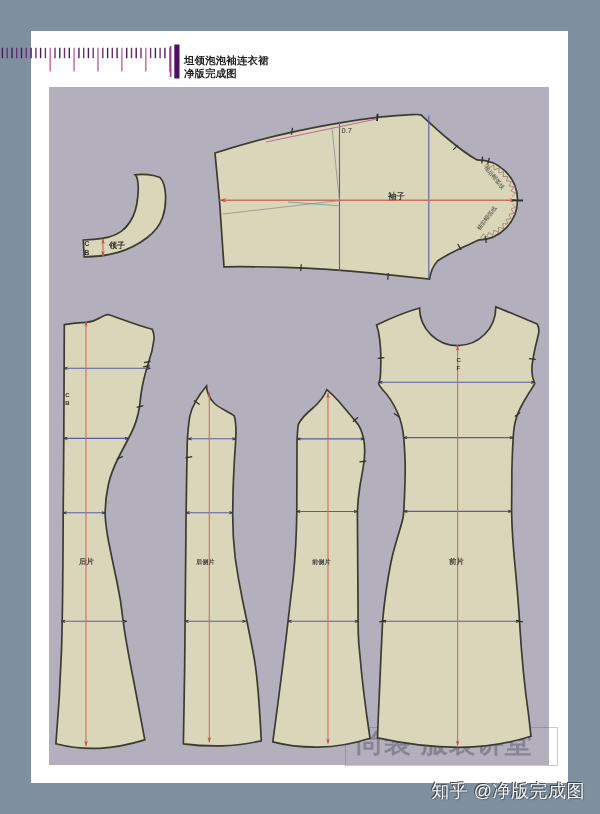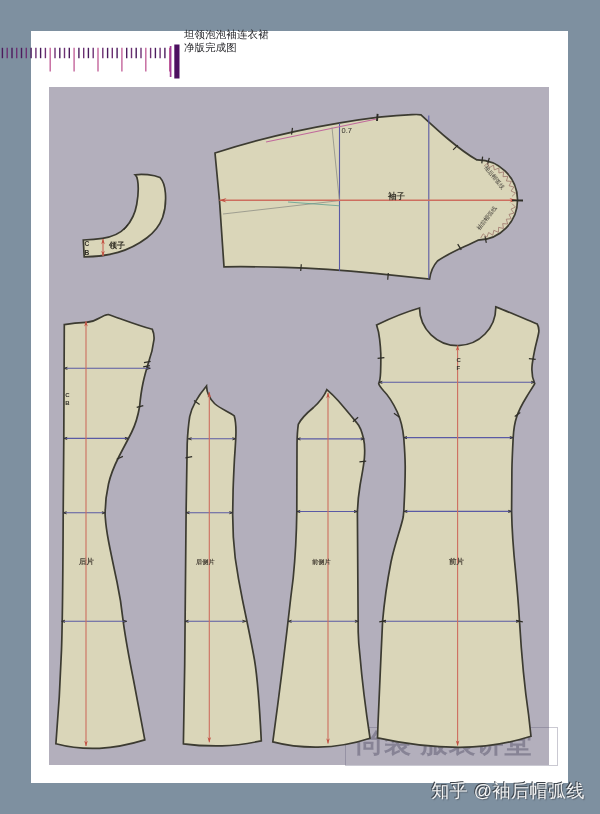--- a/index.html
+++ b/index.html
@@ -1,37 +1,37 @@
 <!DOCTYPE html>
 <html><head>
 <meta charset="utf-8">
 <style>
   html,body{margin:0;padding:0;}
   body{width:600px;height:814px;background:#7e90a0;position:relative;overflow:hidden;
        font-family:"Liberation Sans", sans-serif;}
   #page{position:absolute;left:31px;top:31px;width:537px;height:752px;background:#ffffff;}
   #canvas{position:absolute;left:49px;top:87px;width:500px;height:678px;background:#b3afbc;}
-  #title{position:absolute;left:184px;top:28px;width:200px;font-size:10.4px;font-weight:normal;
+  #title{position:absolute;left:184px;top:54px;width:200px;font-size:10.4px;font-weight:bold;
          color:#1f1f23;line-height:13px;letter-spacing:0.2px;}
   #credit{position:absolute;right:15px;top:779px;font-size:18px;color:#f2f2f2;filter:blur(0.3px);
           text-shadow:-1px -1px 0 #3c4249,1px 1px 1px rgba(60,66,73,0.5);letter-spacing:0.5px;}
   #wm{position:absolute;left:356px;top:725px;filter:blur(0.4px);font-size:27px;font-weight:bold;
       color:rgba(62,60,88,0.38);letter-spacing:1px;white-space:nowrap;}
   #wmbox{position:absolute;left:345px;top:727px;width:211px;height:37px;
          border:1px solid rgba(90,88,115,0.32);}
   svg{position:absolute;left:0;top:0;filter:blur(0.25px);}
 </style>
 </head>
 <body>
 <div id="page"></div>
 <div id="canvas"></div>
 <div id="title">坦领泡泡袖连衣裙<br>净版完成图</div>
 <div id="wmbox"></div>
 <div id="wm">尚装 服装讲堂</div>
-<div id="credit">知乎 @袖后帽弧线</div>
+<div id="credit">知乎 @净版完成图</div>
 <svg width="600" height="814" viewBox="0 0 600 814">
 <g>
       <line x1="2.4" y1="47.8" x2="2.4" y2="58.2" stroke="#4b1b5c" stroke-width="1.4"></line>
       <line x1="7.2" y1="47.8" x2="7.2" y2="58.2" stroke="#6d3073" stroke-width="1.4"></line>
       <line x1="12.0" y1="47.8" x2="12.0" y2="58.2" stroke="#4b1b5c" stroke-width="1.4"></line>
       <line x1="16.7" y1="47.8" x2="16.7" y2="58.2" stroke="#6d3073" stroke-width="1.4"></line>
       <line x1="21.5" y1="47.8" x2="21.5" y2="58.2" stroke="#4b1b5c" stroke-width="1.4"></line>
       <line x1="26.3" y1="47.8" x2="26.3" y2="58.2" stroke="#6d3073" stroke-width="1.4"></line>
       <line x1="31.1" y1="47.8" x2="31.1" y2="58.2" stroke="#4b1b5c" stroke-width="1.4"></line>
       <line x1="35.9" y1="47.8" x2="35.9" y2="58.2" stroke="#6d3073" stroke-width="1.4"></line>

